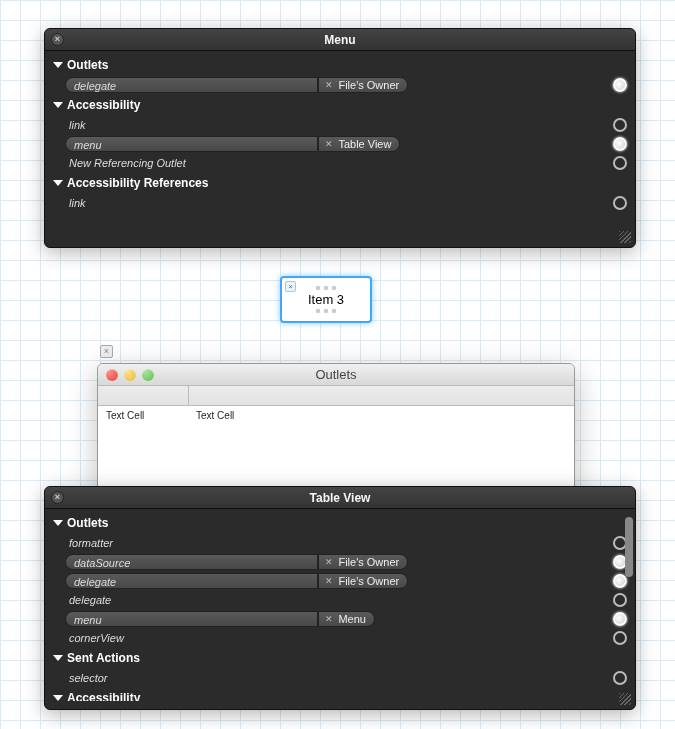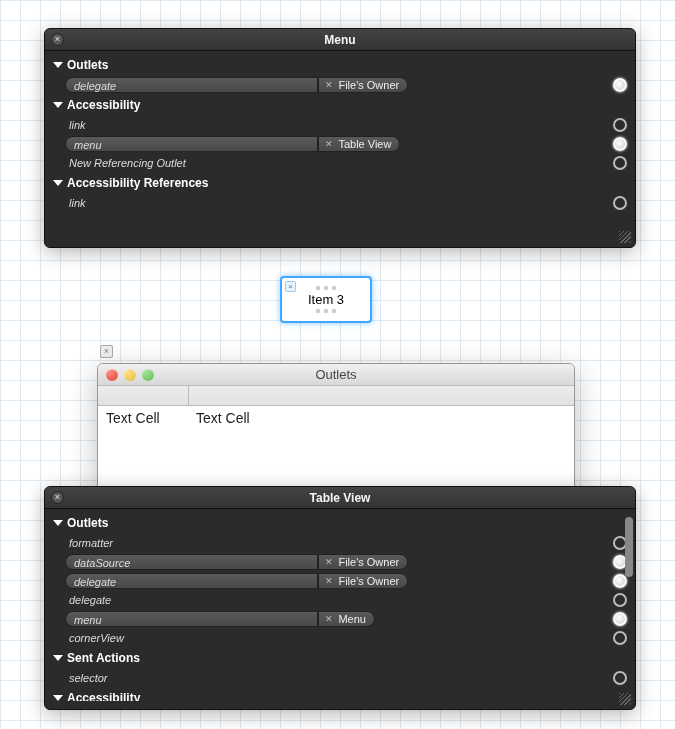--- a/index.html
+++ b/index.html
@@ -141,21 +141,21 @@
 .win-toolbar {
   background: linear-gradient(#ececec,#e2e2e2);
   border-bottom:1px solid #bbb;
   height:20px;
   display:flex;
 }
 .win-toolbar .sep { width:1px;background:#bbb;height:100%; }
 .win-toolbar .thandle { width:90px; }
 .win-body { display:flex; background:#fff;}
 .win-body .tcell {
-  width:50%; padding:4px 8px; font-size:14px; color:#222;
+  width:50%; padding:4px 8px; font-size:10px; color:#222;
 }
 .win-close-outer{position:absolute;left:3px;top:-18px;width:13px;height:13px;border-radius:2px;background:#eee;border:1px solid #aaa;color:#888;font-size:9px;line-height:11px;text-align:center;}
 </style>
 </head>
 <body>
 
 <div class="hud" style="left:44px; top:28px; width:592px; height:220px;">
   <div class="hud-titlebar">
     <div class="hud-close">×</div>
     <span>Menu</span>

